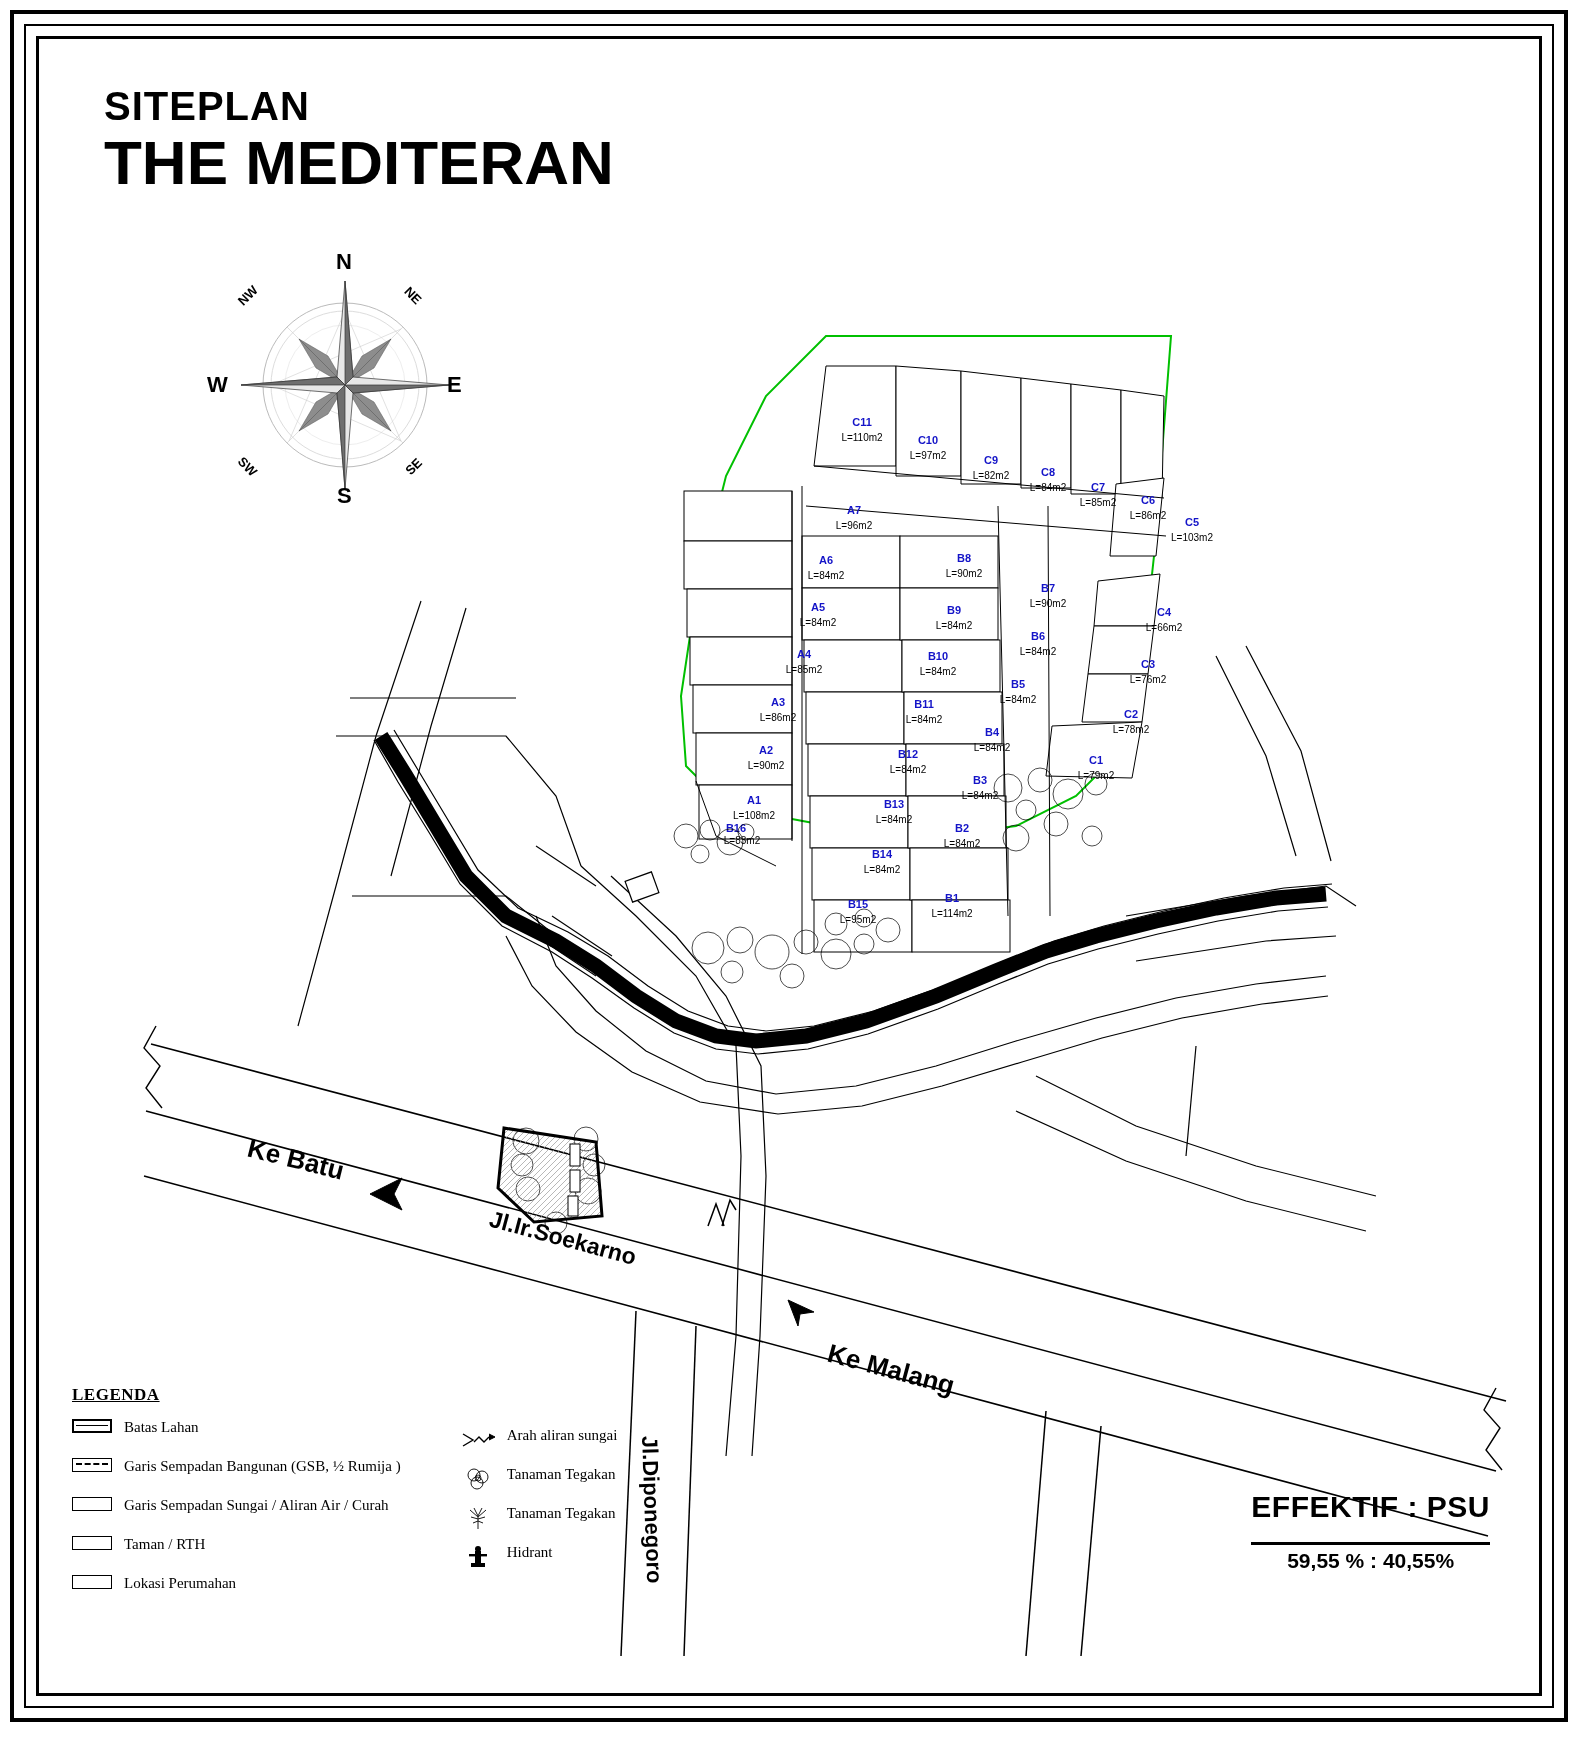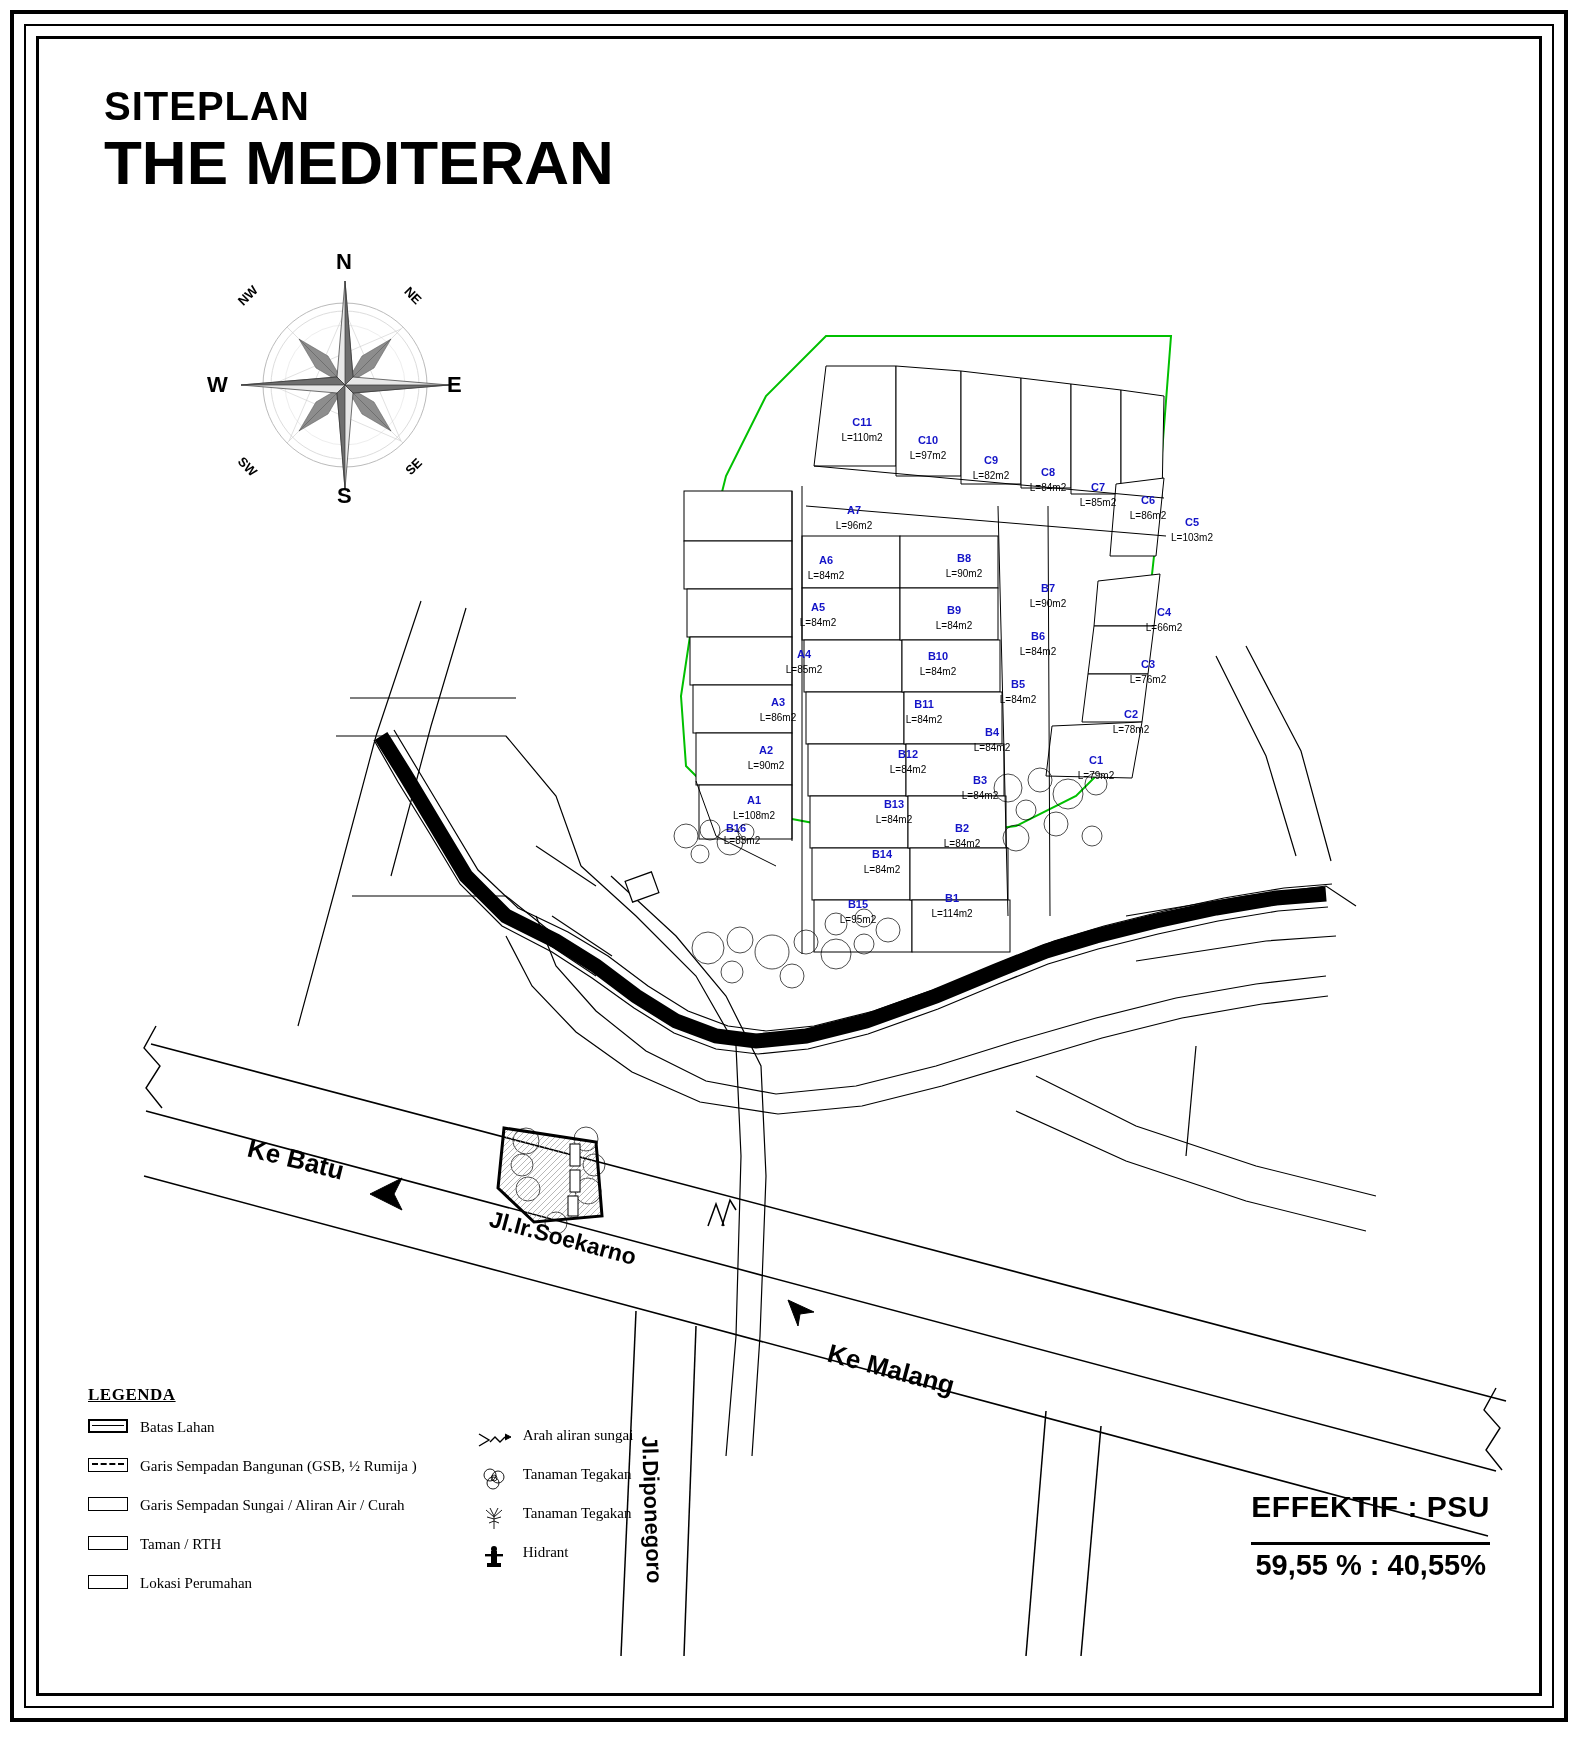--- a/index.html
+++ b/index.html
@@ -113,21 +113,21 @@
   }
   .road-label {
     font-family: "Liberation Sans", sans-serif;
     font-size: 26px;
     font-weight: bold;
     fill: #000;
   }
   
   #legend {
     position: absolute;
-    left: 88px;
+    left: 72px;
     top: 1385px;
     width: 640px;
   }
   #legend-title {
     font-family: "Liberation Serif", serif;
     font-size: 17px;
     font-weight: bold;
     text-decoration: underline;
     color: #000;
     margin-bottom: 14px;
@@ -184,21 +184,21 @@
   }
   #effektif-title {
     font-size: 30px;
     font-weight: bold;
     letter-spacing: 0.5px;
     color: #000;
     border-bottom: 3px solid #000;
     padding-bottom: 18px;
   }
   #effektif-value {
-    font-size: 29px;
+    font-size: 21px;
     font-weight: bold;
     color: #000;
     padding-top: 4px;
   }
 </style>
 </head>
 <body>
 
 <div id="sheet">
 

